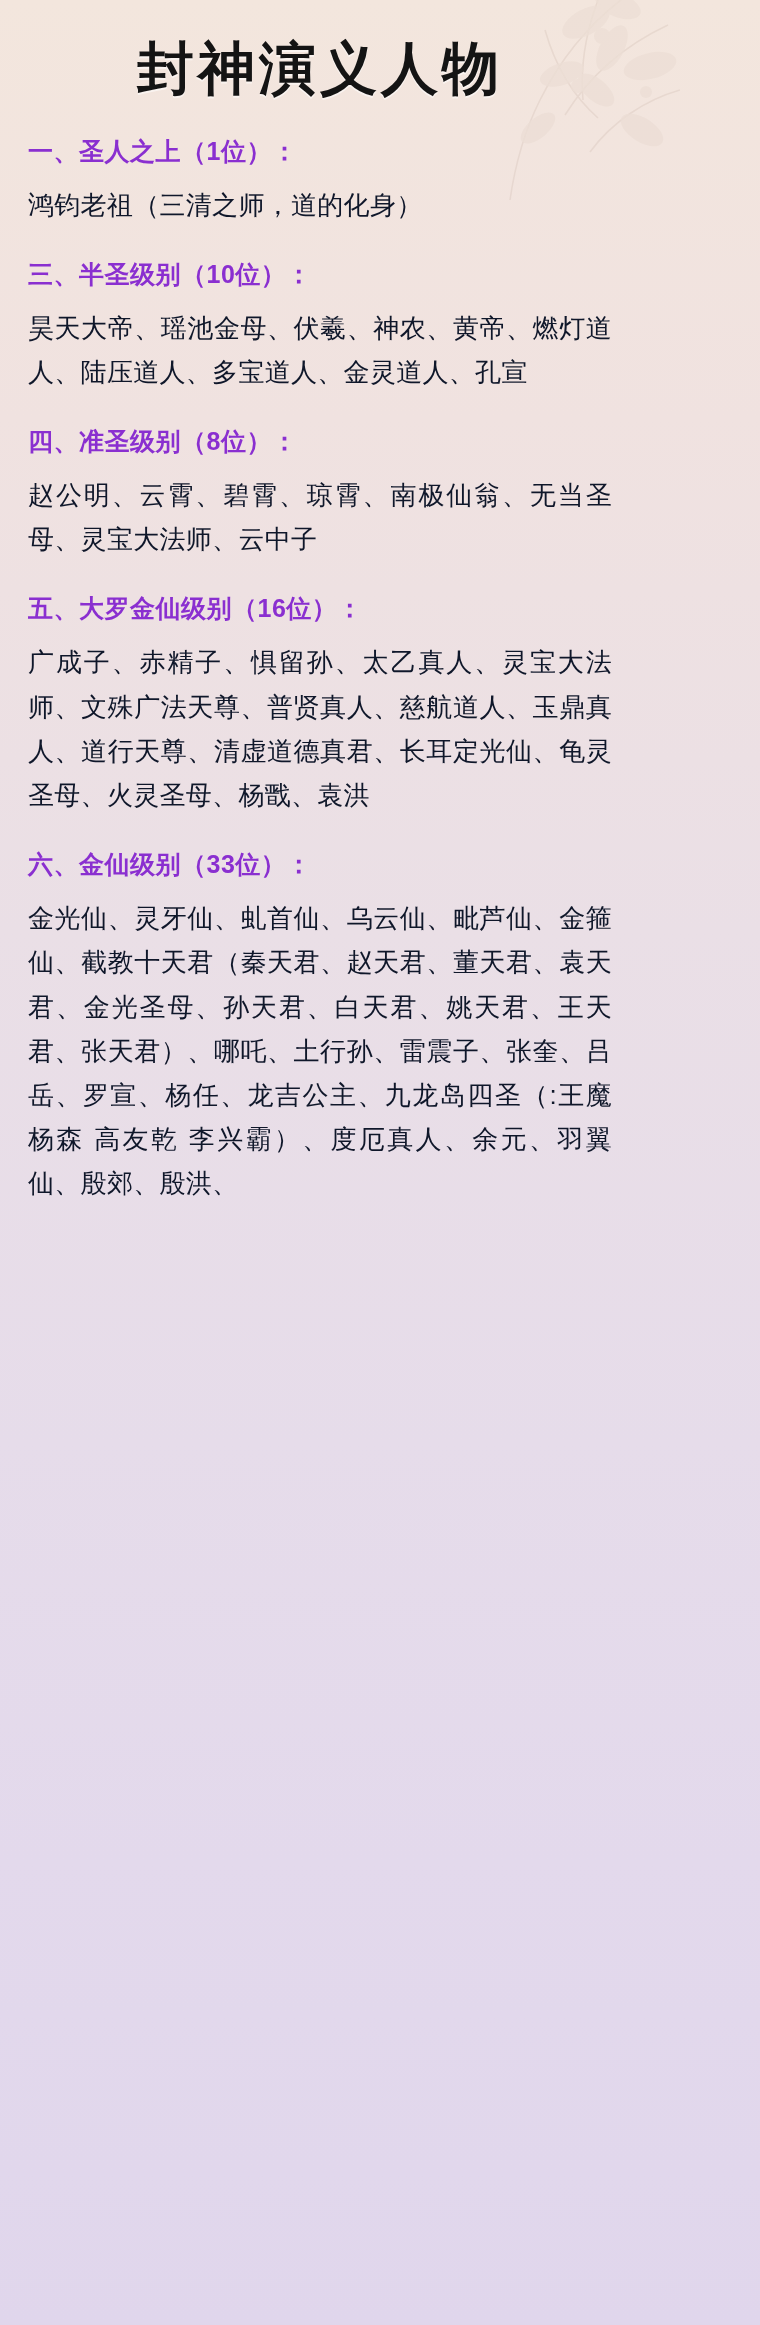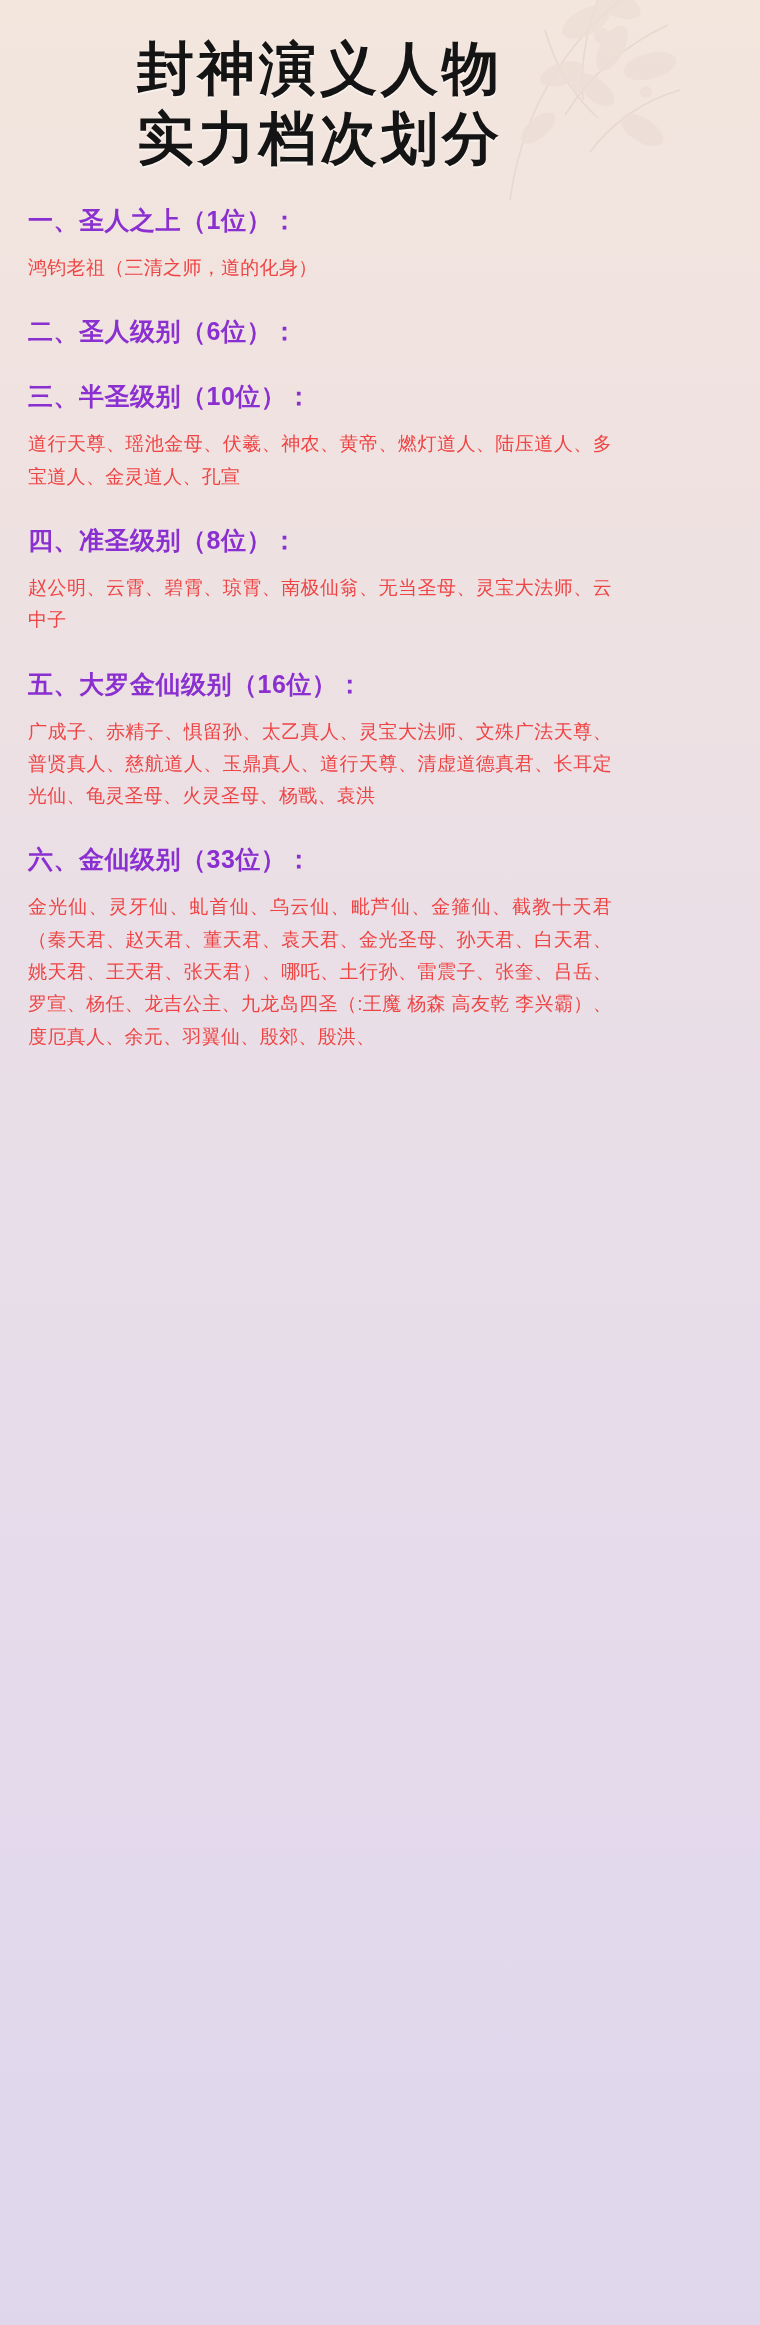--- a/index.html
+++ b/index.html
@@ -50,22 +50,22 @@
   }
   .section-heading {
     color: #8a2fd0;
     font-weight: bold;
     font-size: 25px;
     letter-spacing: 0.5px;
     line-height: 1.4;
     margin-bottom: 14px;
   }
   .section-body {
-    color: #ef4444;
-    font-size: 19px;
+    color: #0f172a;
+    font-size: 26px;
     line-height: 1.70;
     letter-spacing: 0.3px;
     text-align: justify;
     text-justify: inter-ideograph;
   }
   .section:first-of-type {
     margin-top: 36px;
   }
 </style>
 </head>
@@ -91,35 +91,33 @@
       <ellipse cx="188" cy="158" rx="21" ry="10" transform="rotate(-40 188 158)"></ellipse>
       <ellipse cx="292" cy="160" rx="24" ry="12" transform="rotate(32 292 160)"></ellipse>
       <circle cx="252" cy="66" r="8"></circle>
       <circle cx="228" cy="116" r="7"></circle>
       <circle cx="296" cy="122" r="6"></circle>
     </g>
   </svg>
 
   <div class="title-block">
     <div class="title-line">封神演义人物</div>
-    <div class="title-line">实力档次划分</div>
   </div>
 
   <div class="section">
     <div class="section-heading">一、圣人之上（1位）：</div>
     <div class="section-body">鸿钧老祖（三清之师，道的化身）</div>
   </div>
 
   <div class="section">
-    <div class="section-heading">二、圣人级别（6位）：</div>
   </div>
 
   <div class="section">
     <div class="section-heading">三、半圣级别（10位）：</div>
-    <div class="section-body">道行天尊、瑶池金母、伏羲、神农、黄帝、燃灯道人、陆压道人、多宝道人、金灵道人、孔宣</div>
+    <div class="section-body">昊天大帝、瑶池金母、伏羲、神农、黄帝、燃灯道人、陆压道人、多宝道人、金灵道人、孔宣</div>
   </div>
 
   <div class="section">
     <div class="section-heading">四、准圣级别（8位）：</div>
     <div class="section-body">赵公明、云霄、碧霄、琼霄、南极仙翁、无当圣母、灵宝大法师、云中子</div>
   </div>
 
   <div class="section">
     <div class="section-heading">五、大罗金仙级别（16位）：</div>
     <div class="section-body">广成子、赤精子、惧留孙、太乙真人、灵宝大法师、文殊广法天尊、普贤真人、慈航道人、玉鼎真人、道行天尊、清虚道德真君、长耳定光仙、龟灵圣母、火灵圣母、杨戬、袁洪</div>

